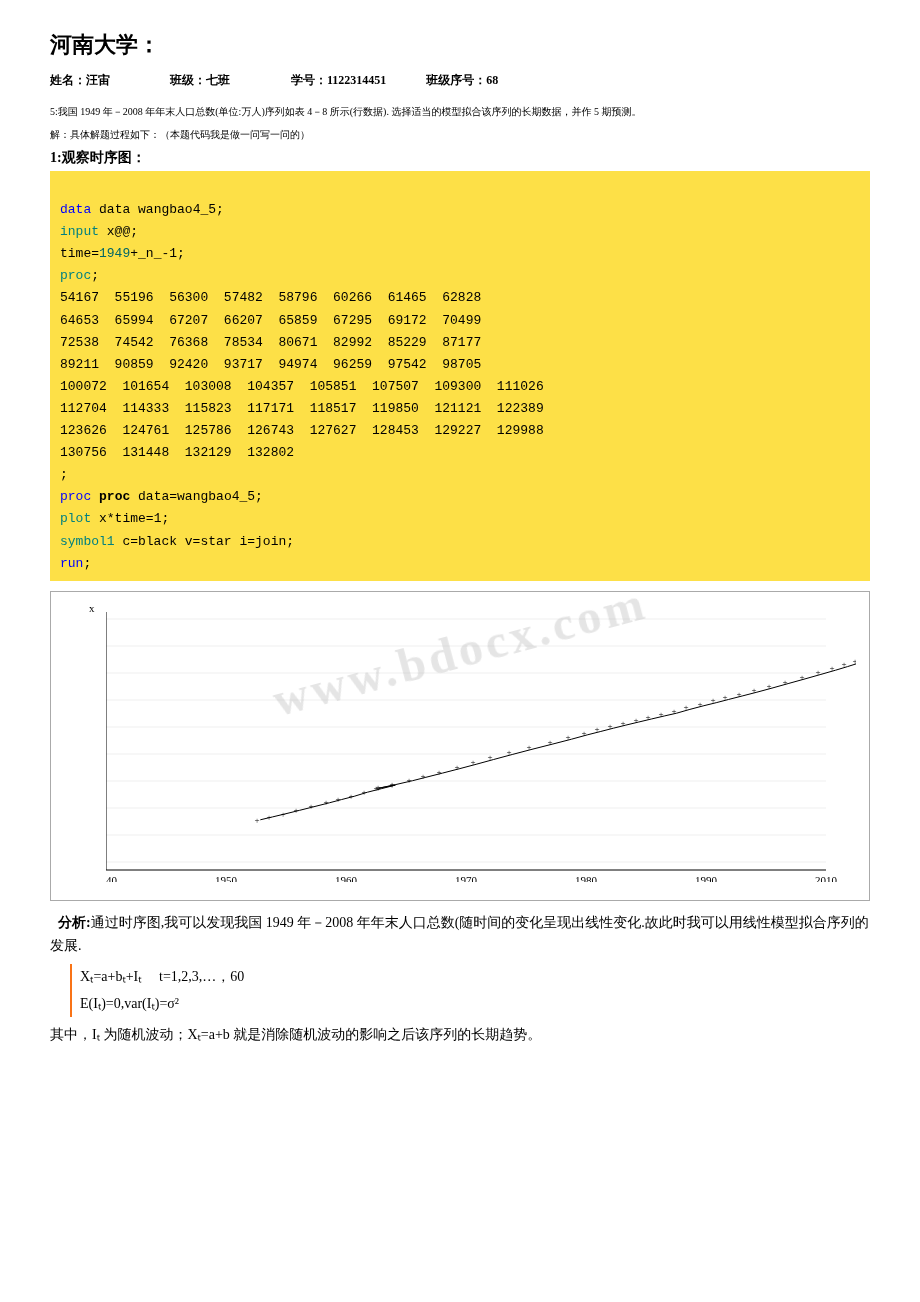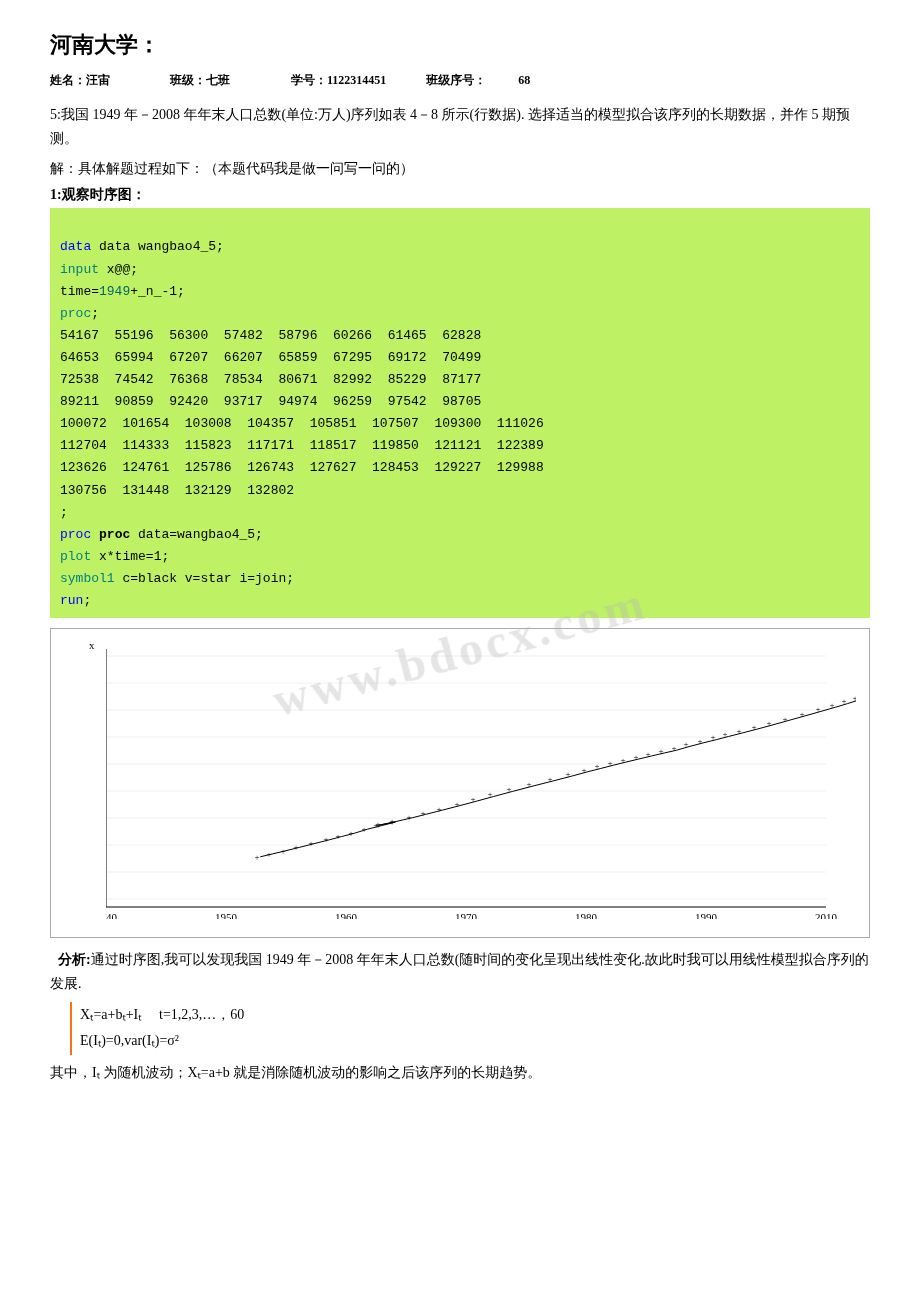--- a/index.html
+++ b/index.html
@@ -24,31 +24,31 @@
       margin-bottom: 14px;
       font-size: 12px;
       font-weight: bold;
       font-family: "STXingkai", "华文行楷", cursive, serif;
     }
     .info-item {
       display: flex;
       align-items: center;
     }
     .problem-text {
-      font-size: 14px;
+      font-size: 10px;
       line-height: 1.7;
       margin-bottom: 6px;
     }
     .section-title {
       font-size: 14px;
       font-weight: bold;
       margin-bottom: 4px;
     }
     .code-block {
-      background: #bef264;
+      background: #fde047;
       border: none;
       padding: 6px 10px;
       font-family: "Courier New", Courier, monospace;
       font-size: 13px;
       line-height: 1.7;
       margin-bottom: 4px;
       white-space: pre;
     }
     .kw-blue { color: #0000ff; }
     .kw-teal { color: #008080; }
@@ -114,21 +114,21 @@
       <span>汪宙</span>
   </div>
   <div class="info-item" style="margin-left:40px;">
     <span>班级：</span>
       <span>七班</span>
   </div>
   <div class="info-item" style="margin-left:41px;font-family:Liberation Serif, serif;">
     <span>学号：</span>
       <span>1122314451</span>
   </div>
-  <div class="info-item" style="margin-left:20px;gap:32px;">
+  <div class="info-item" style="margin-left:20px;">
     <span>班级序号：</span>
       <span>68</span>
   </div>
 </div>
 
 <div class="problem-text">5:我国 1949 年－2008 年年末人口总数(单位:万人)序列如表 4－8 所示(行数据). 选择适当的模型拟合该序列的长期数据，并作 5 期预测。</div>
 <div class="problem-text">解：具体解题过程如下：（本题代码我是做一问写一问的）</div>
 <div class="section-title">1:观察时序图：</div>
 
 <div class="code-block">

